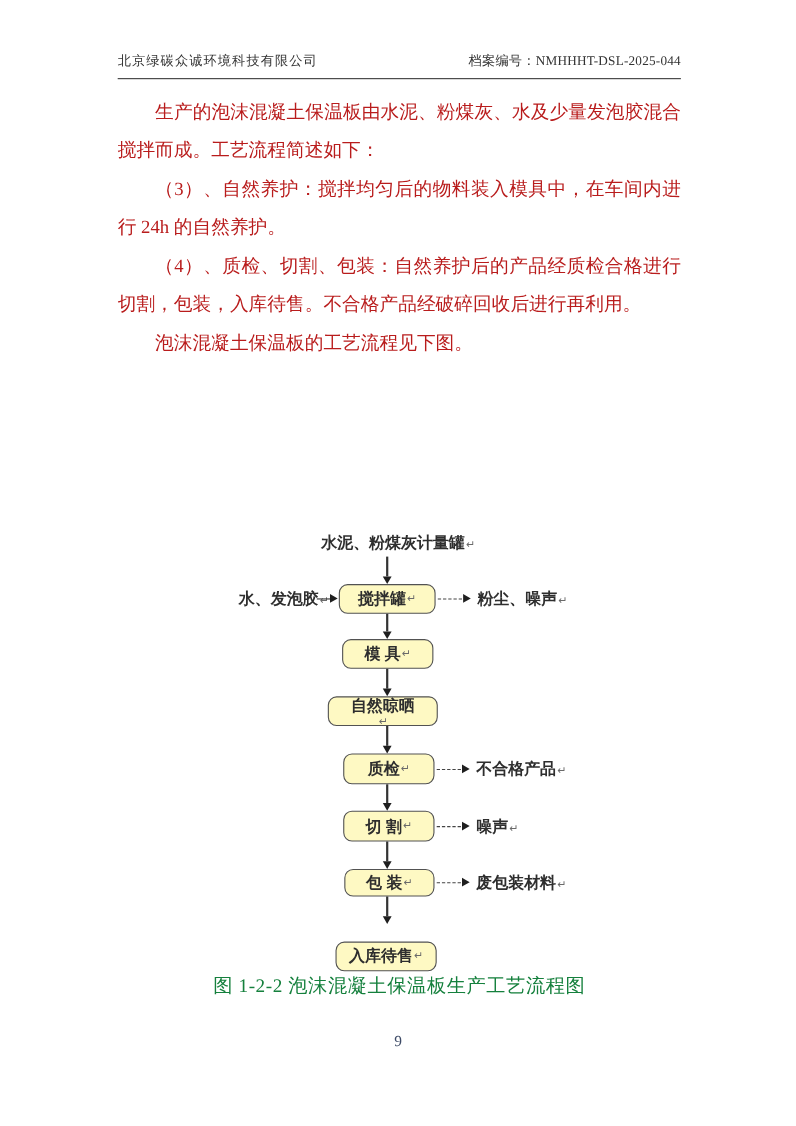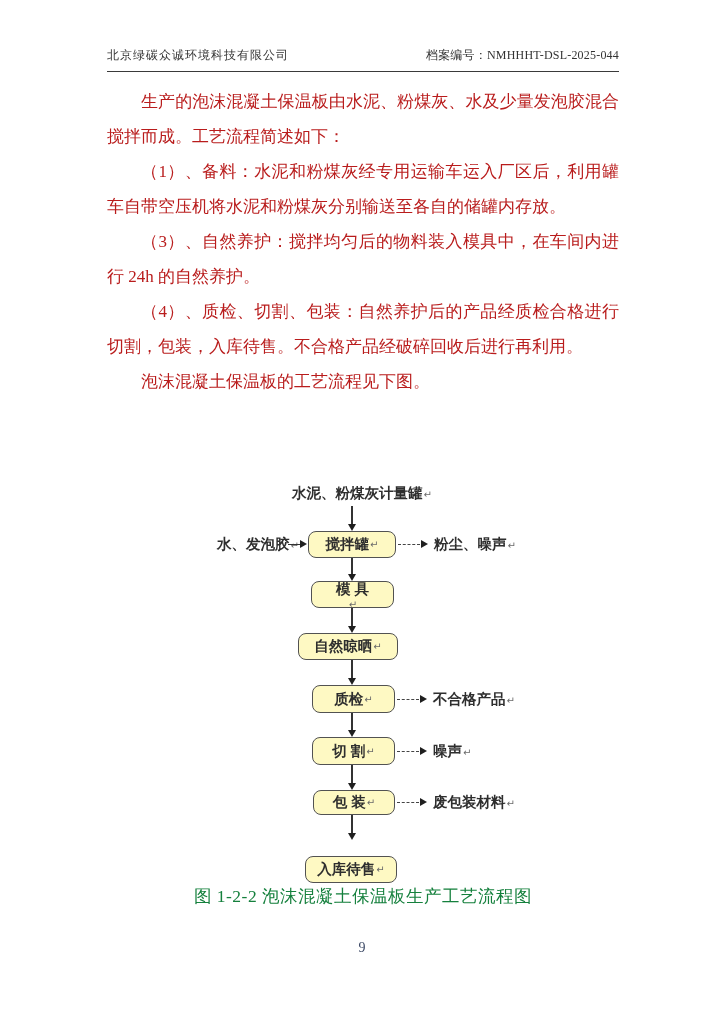--- a/index.html
+++ b/index.html
@@ -75,21 +75,20 @@
 
 <div class="page">
 
   <div class="header">
     <span>北京绿碳众诚环境科技有限公司</span>
     <span class="docno">档案编号：NMHHHT-DSL-2025-044</span>
   </div>
 
   <div class="content">
     <p>生产的泡沫混凝土保温板由水泥、粉煤灰、水及少量发泡胶混合搅拌而成。工艺流程简述如下：</p>
-    <p>（1）、备料：水泥和粉煤灰经专用运输车运入厂区后，利用罐车自带空压机将水泥和粉煤灰分别输送至各自的储罐内存放。</p>
     <p>（3）、自然养护：搅拌均匀后的物料装入模具中，在车间内进行 24h 的自然养护。</p>
     <p>（4）、质检、切割、包装：自然养护后的产品经质检合格进行切割，包装，入库待售。不合格产品经破碎回收后进行再利用。</p>
     <p>泡沫混凝土保温板的工艺流程见下图。</p>
   </div>
 
   <div class="flowchart">
 
     <div class="fc-abs fc-source"><span>水泥、粉煤灰计量罐</span><span class="ret">↵</span></div>
 
     <div class="vline" style="top:28px;height:18px;"></div>
@@ -101,26 +100,26 @@
     <div class="hline-solid" style="left:182px;top:66px;width:12px;"></div>
     <div class="rhead" style="left:194px;top:61.5px;"></div>
 
     <div class="hline-dash" style="left:292px;top:66px;width:22px;"></div>
     <div class="rhead" style="left:315px;top:61.5px;"></div>
     <div class="fc-abs" style="left:328px;top:57px;"><span>粉尘、噪声</span><span class="ret">↵</span></div>
 
     <div class="vline" style="top:80px;height:16px;"></div>
     <div class="vhead" style="top:96px;"></div>
 
-    <div class="fc-box" style="left:205px;top:103px;width:83px;height:27px;flex-direction:column;"><span>模 具</span><span class="ret">↵</span></div>
+    <div class="fc-box" style="left:205px;top:103px;width:83px;height:27px;"><span>模 具</span><span class="ret">↵</span></div>
 
     <div class="vline" style="top:130px;height:18px;"></div>
     <div class="vhead" style="top:148px;"></div>
 
-    <div class="fc-box" style="left:192px;top:155px;width:100px;height:27px;"><span>自然晾晒</span><span class="ret">↵</span></div>
+    <div class="fc-box" style="left:192px;top:155px;width:100px;height:27px;flex-direction:column;"><span>自然晾晒</span><span class="ret">↵</span></div>
 
     <div class="vline" style="top:182px;height:18px;"></div>
     <div class="vhead" style="top:200px;"></div>
 
     <div class="fc-box" style="left:206px;top:207px;width:83px;height:28px;"><span>质检</span><span class="ret">↵</span></div>
 
     <div class="hline-dash" style="left:291px;top:221px;width:22px;"></div>
     <div class="rhead" style="left:314px;top:216.5px;"></div>
     <div class="fc-abs" style="left:327px;top:212px;"><span>不合格产品</span><span class="ret">↵</span></div>
 

